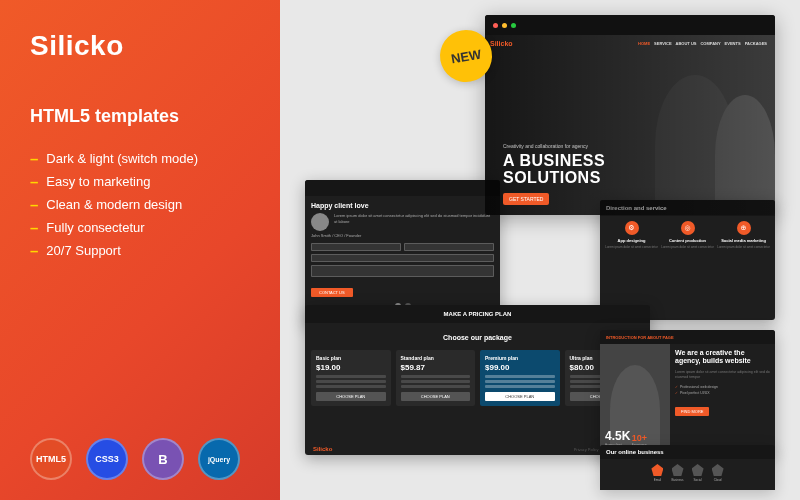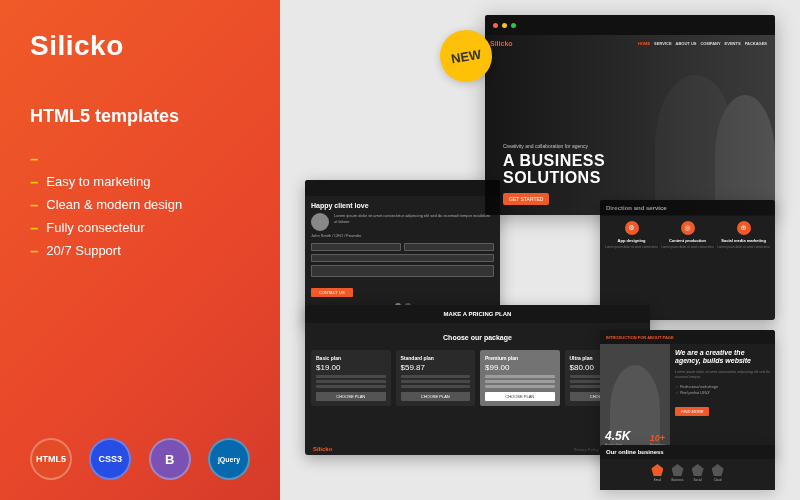--- a/index.html
+++ b/index.html
@@ -58,21 +58,20 @@
       color: #ffd700;
       font-size: 15px;
       font-weight: 700;
       line-height: 1;
     }
 
     .tech-badges {
       display: flex;
       gap: 14px;
       margin-top: auto;
-      justify-content: space-between;
     }
 
     .tech-badge {
       width: 42px;
       height: 42px;
       border-radius: 50%;
       display: flex;
       align-items: center;
       justify-content: center;
       font-size: 10px;
@@ -383,34 +382,34 @@
     }
 
     .price-card {
       flex: 1;
       background: #2a2a2a;
       border-radius: 2px;
       padding: 5px;
     }
 
     .price-card.featured {
-      background: #737373;
+      background: #0c4a6e;
     }
 
     .price-plan-name {
       color: #fff;
       font-size: 5px;
       font-weight: 700;
       margin-bottom: 2px;
     }
 
     .price-amount {
       color: #fff;
       font-size: 8px;
-      font-weight: 400;
+      font-weight: 700;
       margin-bottom: 3px;
     }
 
     .price-feature-line {
       height: 3px;
       background: rgba(255,255,255,0.15);
       border-radius: 1px;
       margin-bottom: 2px;
     }
 
@@ -540,21 +539,20 @@
     .about-label {
       color: #f05a28;
       font-size: 4px;
       font-weight: 700;
       text-transform: uppercase;
     }
 
     .about-content {
       display: flex;
       height: calc(100% - 14px);
-      font-style: italic;
     }
 
     .about-image-area {
       width: 70px;
       background: #444;
       position: relative;
       overflow: hidden;
     }
 
     .about-person-silhouette {
@@ -687,20 +685,21 @@
 
 <div class="left-panel">
   <h1 class="brand-title">Silicko</h1>
   <div class="product-subtitle">
     <br>
     <span>HTML5 templates</span>
   </div>
   <ul class="features-list">
     <li>
       <span class="bullet-dash">–</span>
+      <span>Dark &amp; light (switch mode)</span>
     </li>
     <li>
       <span class="bullet-dash">–</span>
       <span>Easy to marketing</span>
     </li>
     <li>
       <span class="bullet-dash">–</span>
       <span>Clean &amp; modern design</span>
     </li>
     <li>
@@ -877,21 +876,21 @@
       <div class="about-header">
         <span class="about-label">INTRODUCTION FOR ABOUT PAGE</span>
       </div>
       <div class="about-content">
         <div class="about-image-area">
           <div class="about-person-silhouette"></div>
           <div class="about-stats">
             <div class="about-stat-number">4.5K</div>
             <div class="about-stat-label">Happy client</div>
           </div>
-          <div style="position:absolute;bottom:8px;right:5px;">
+          <div style="position:absolute;bottom:8px;right:23px;">
             <div style="color:#f05a28;font-size:9px;font-weight:900;">10+</div>
             <div style="color:#aaa;font-size:3px;">Experience</div>
           </div>
         </div>
         <div class="about-text-area">
           <div class="about-title">We are a creative the agency, builds website</div>
           <div class="about-desc">Lorem ipsum dolor sit amet consectetur adipiscing elit sed do eiusmod tempor</div>
           <div class="about-features">
             <div class="about-feature-line">
               <span class="check-mark">✓</span>

